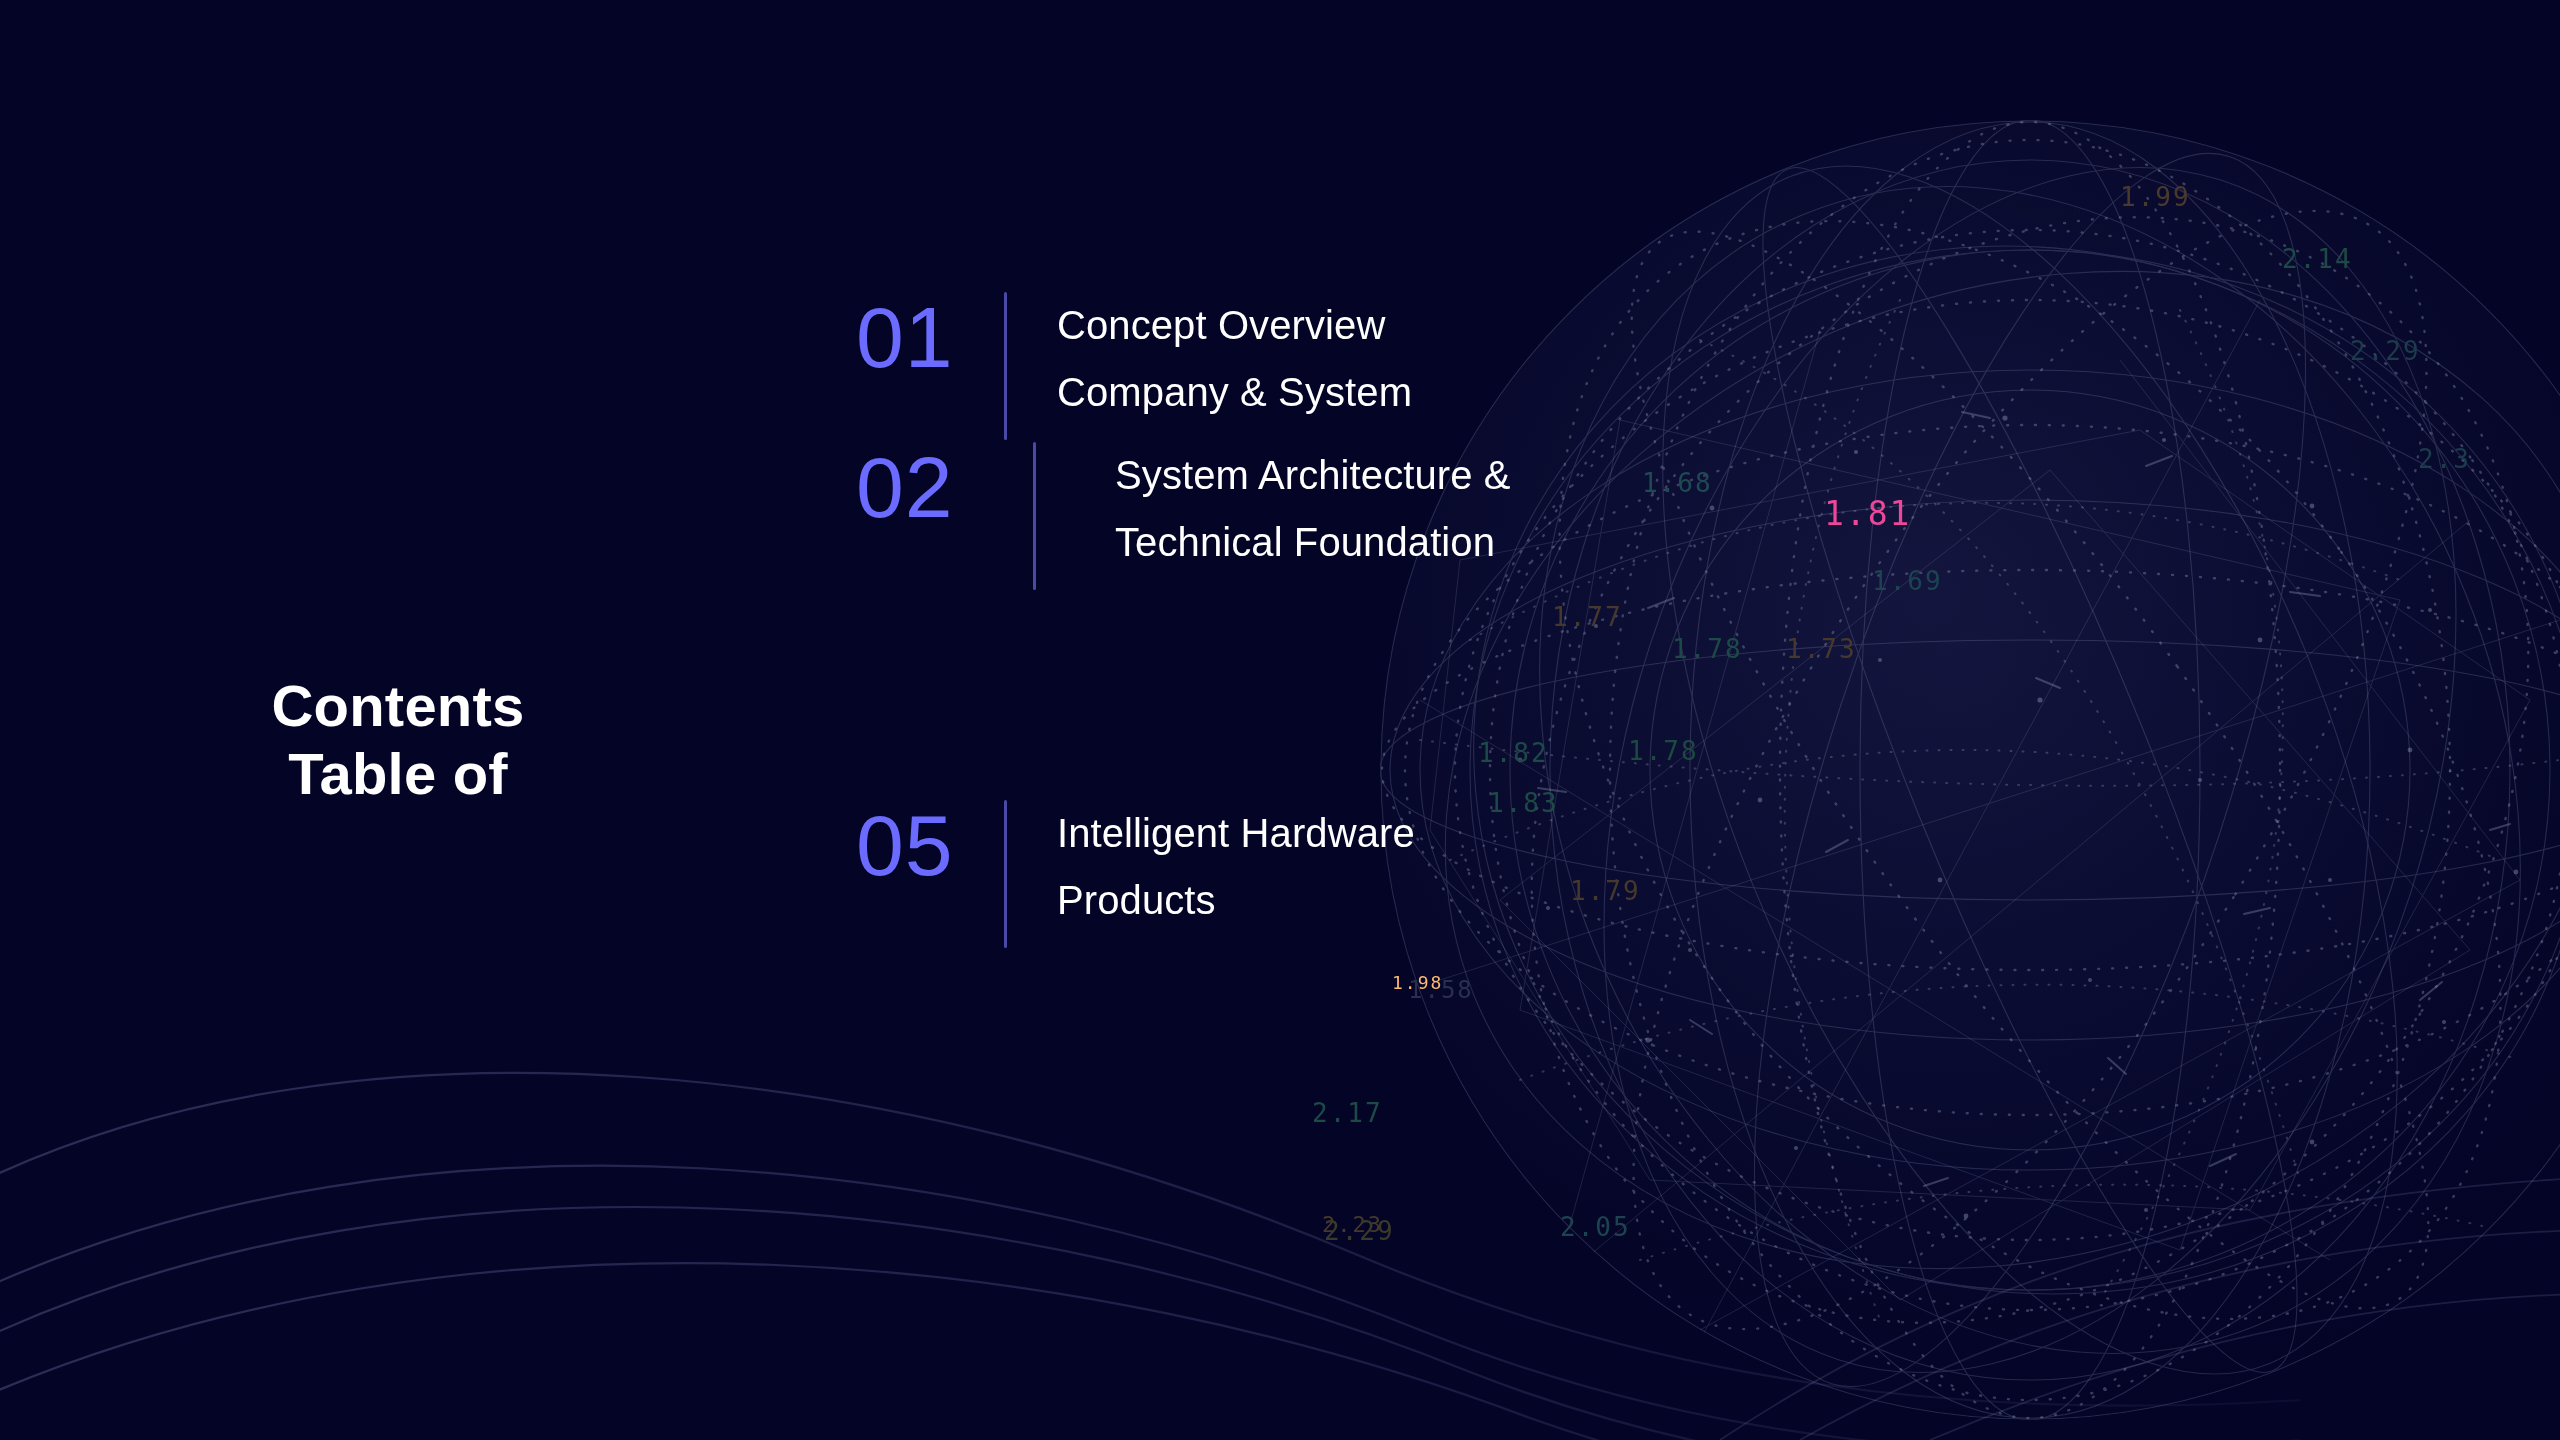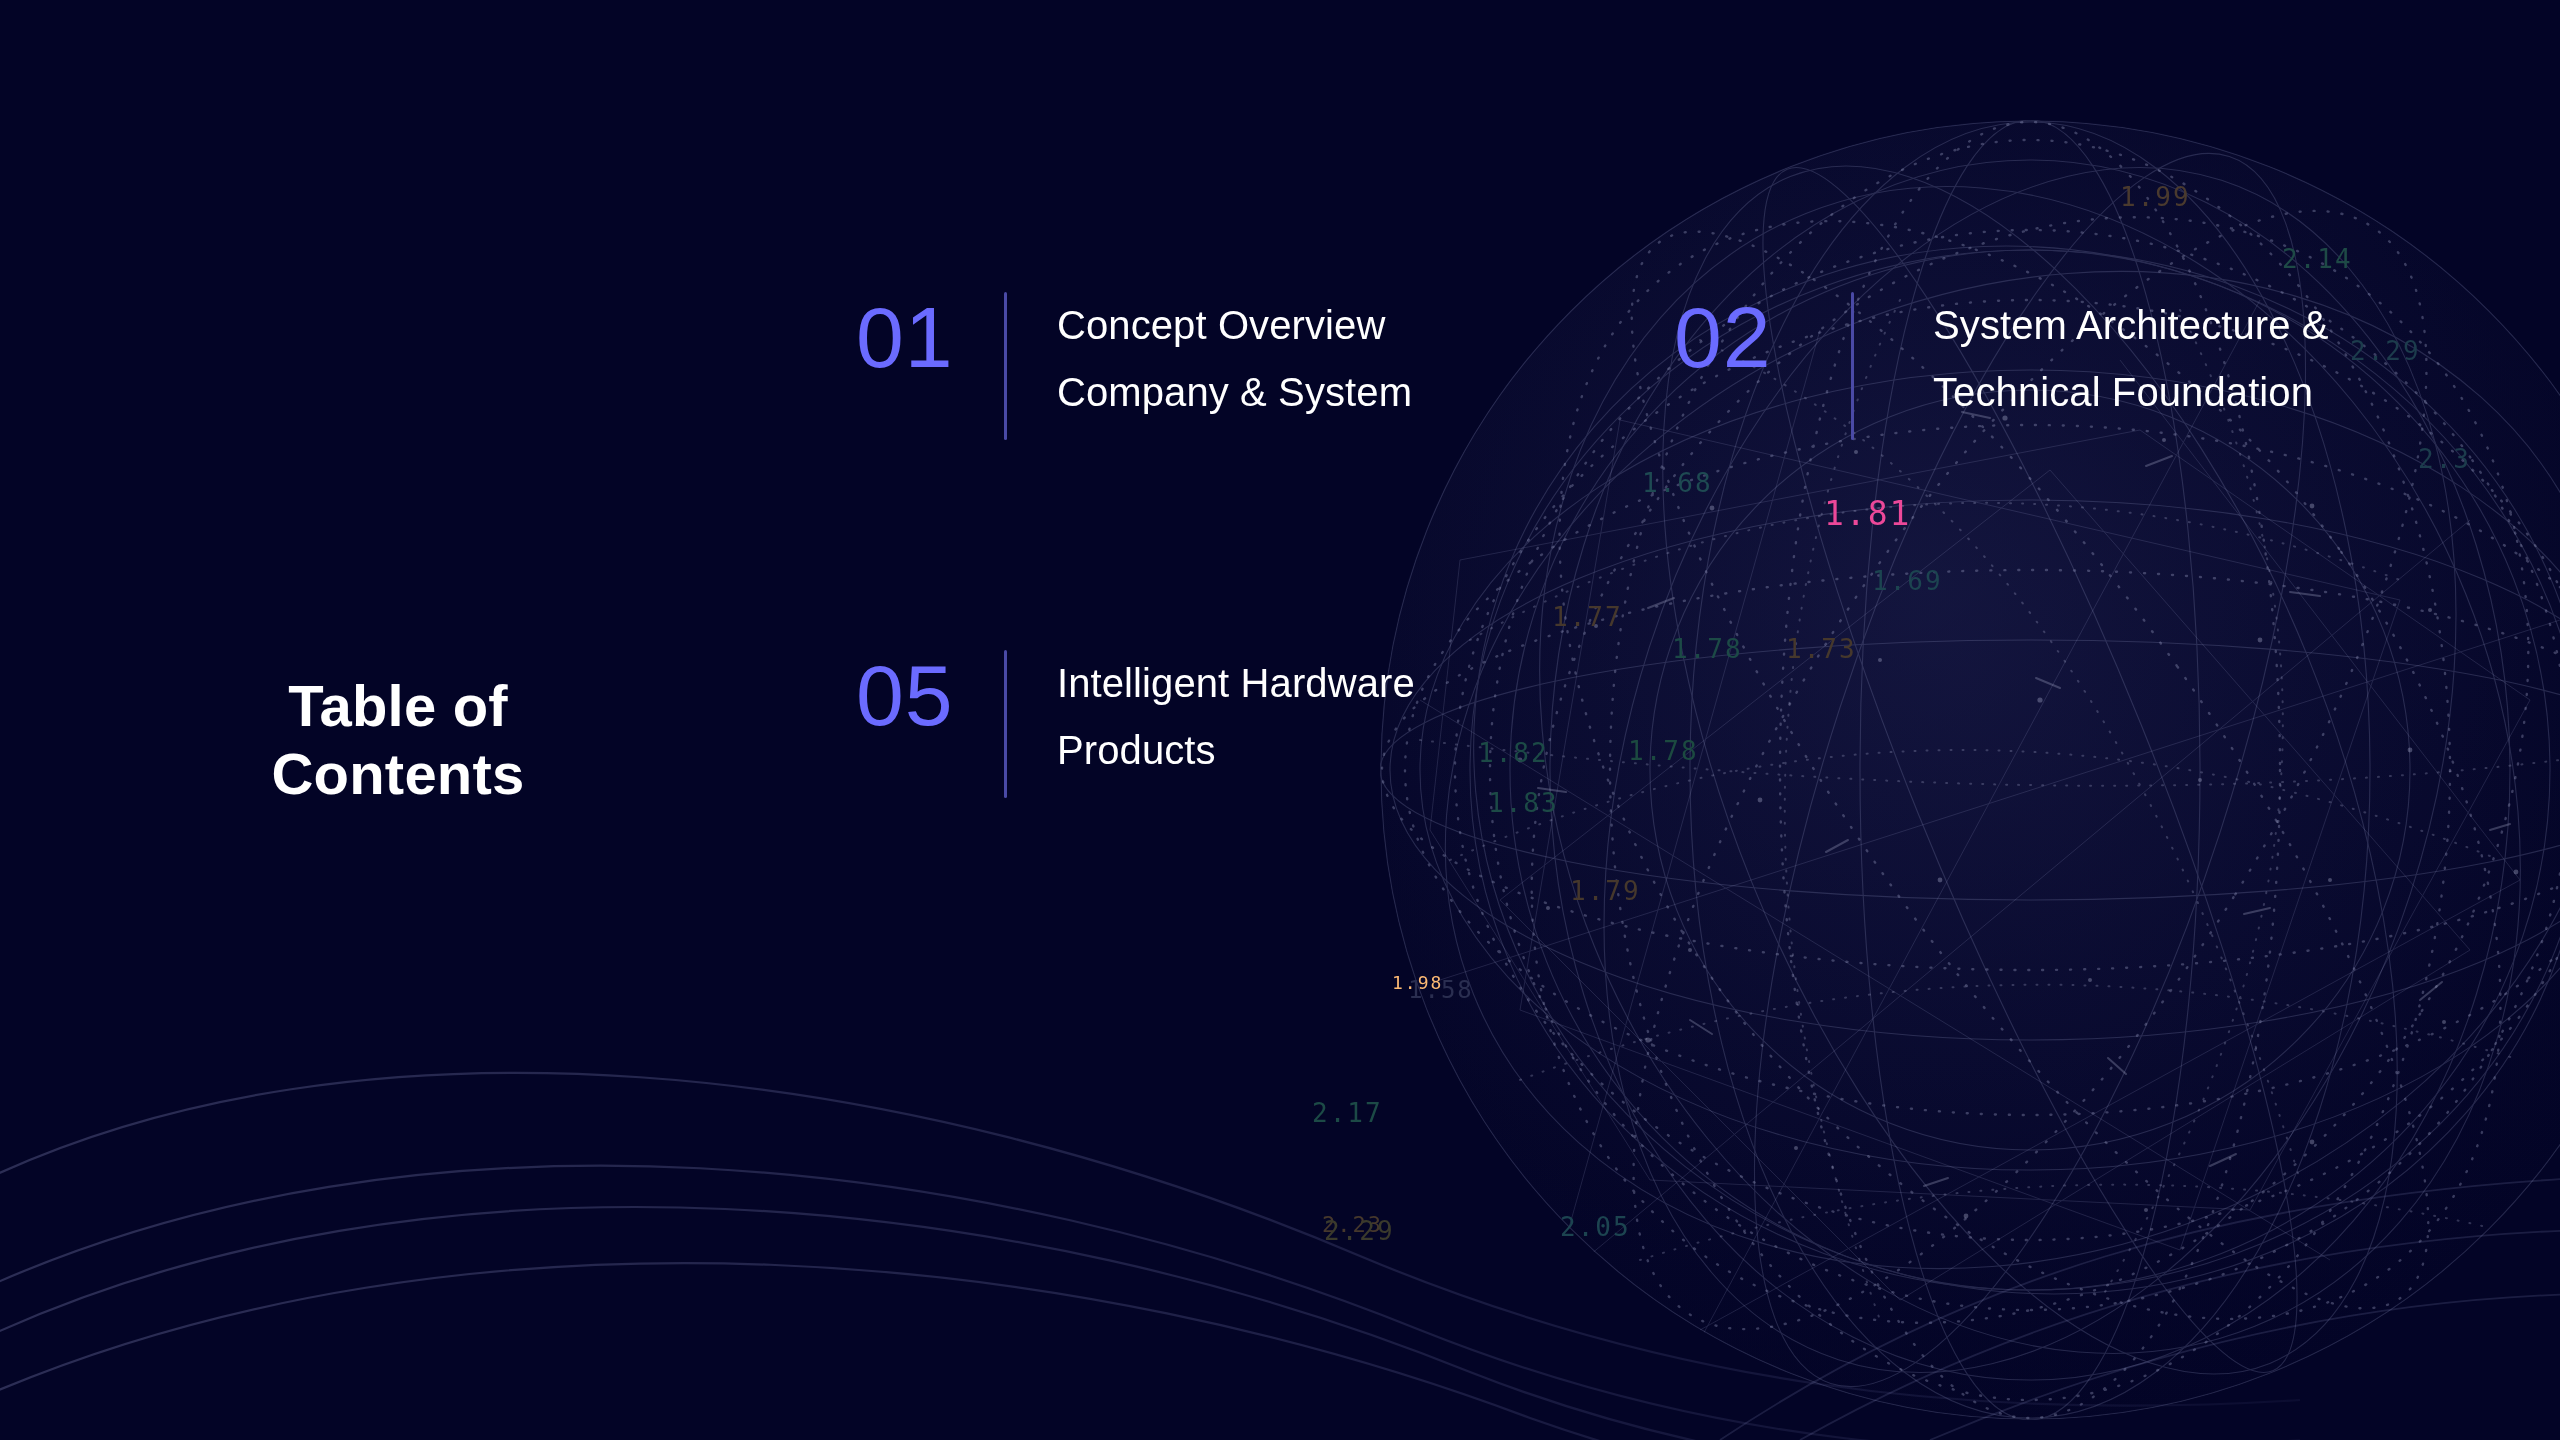--- a/index.html
+++ b/index.html
@@ -57,21 +57,21 @@
     letter-spacing:0.2px;
   }
   #toc-heading .ln { display:block; }
 
   
   #items {
     position:absolute;
     left:856px; top:290px;
     width:1620px;
   }
-  .row { display:flex; }
+  .row { display:flex;flex-direction:column; }
   .row-1 { margin-bottom:208px; }
   .row-2 { margin-bottom:208px; }
 
   .item {
     display:flex;
     align-items:flex-start;
   }
   .col-a { width:818px; }
   .col-b { width:800px;gap:29px; }
 
@@ -275,22 +275,22 @@
       <div class="float-num" style="left: 1570px; top: 876px; font-size: 26px; color: rgb(70, 56, 44);">1.79</div>
       <div class="float-num" style="left: 1392px; top: 972px; font-size: 18px; color: #fdba74;">1.98</div>
       <div class="float-num" style="left: 1408px; top: 976px; font-size: 24px; color: rgb(42, 46, 80);">1.58</div>
       <div class="float-num" style="left: 1312px; top: 1098px; font-size: 26px; color: rgb(28, 74, 70);">2.17</div>
       <div class="float-num" style="left: 1560px; top: 1212px; font-size: 26px; color: rgb(28, 68, 80);">2.05</div>
       <div class="float-num" style="left: 1322px; top: 1212px; font-size: 22px; color: rgb(70, 56, 44);">2.23</div>
       <div class="float-num" style="left: 1324px; top: 1216px; font-size: 26px; color: rgb(58, 58, 44);">2.29</div>
     </div>
 
   <h1 id="toc-heading">
+    <span class="ln">Contents</span>
     <span class="ln">Table of</span>
-    <span class="ln">Contents</span>
   </h1>
 
   <div id="items">
 
     <div class="row row-1">
       <div class="item col-a">
         <div class="item-num">01</div>
         <div class="item-rule"></div>
         <div class="item-text">
           <span class="ln">Concept Overview</span>

